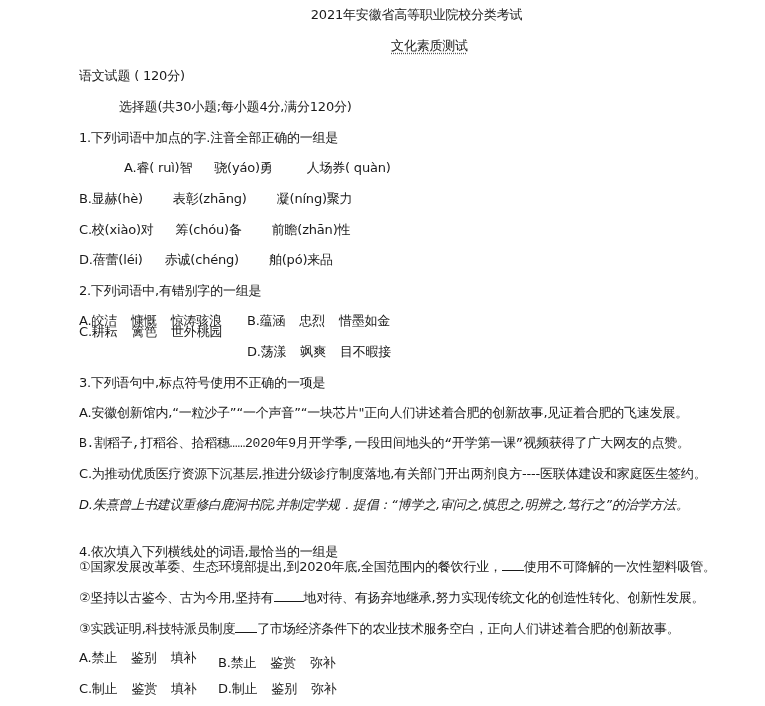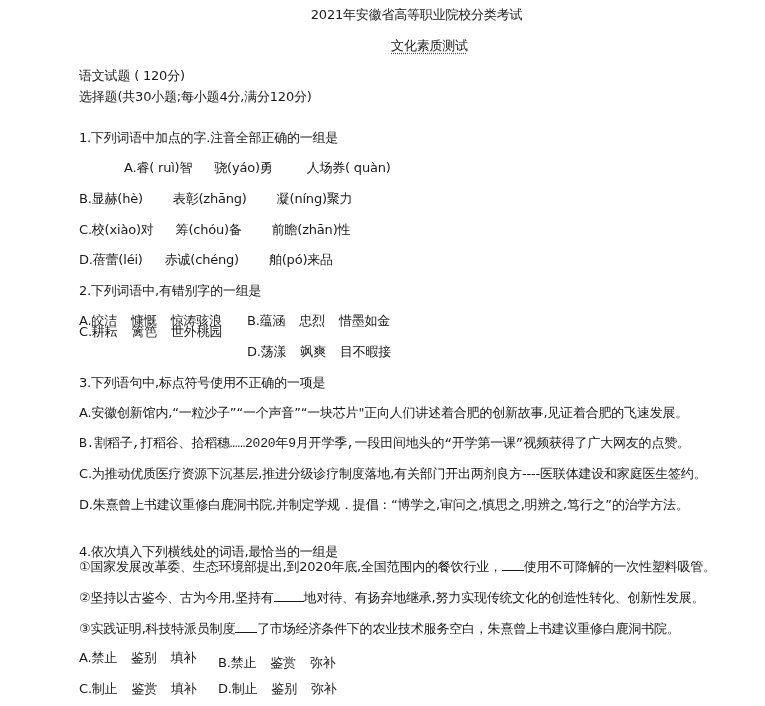--- a/index.html
+++ b/index.html
@@ -56,21 +56,21 @@
   </style>
 </head>
 <body>
 
 <div>
 
   <div class="line title" style="top:6px;">2021年安徽省高等职业院校分类考试</div>
   <div class="line subtitle" style="top:37px;"><span>文化素质测试</span></div>
 
   <div class="line" style="top:67px;">语文试题 ( 120分)</div>
-  <div class="line" style="top:88px;">选择题(共30小题;每小题4分,满分120分)</div>
+  <div class="line" style="top:98px;margin-left:40px;">选择题(共30小题;每小题4分,满分120分)</div>
 
   <div class="line" style="top:129px;">1.下列词语中加点的字.注音全部正确的一组是</div>
 
   <div class="line" style="top:159px;margin-left:45px;">
     <span>A.</span><span>睿( ruì)智</span><span class="gap-m"></span><span>骁(yáo)勇</span><span class="gap-l"></span><span style="display:inline-block;width:4px;"></span><span>人场券( quàn)</span>
   </div>
   <div class="line" style="top:190px;">
     <span>B.</span><span>显赫(hè)</span><span class="gap-l"></span><span>表彰(zhāng)</span><span class="gap-l"></span><span>凝(níng)聚力</span>
   </div>
   <div class="line" style="top:221px;">
@@ -99,34 +99,34 @@
 
   <div class="line" style="top:404px;">
     <span>A.</span><span>安徽创新馆内,“一粒沙子”“一个声音”“一块芯片"正向人们讲述着合肥的创新故事,见证着合肥的飞速发展。</span>
   </div>
   <div class="line" style="top:435px;font-family:Liberation Mono, monospace;">
     <span>B.</span><span>割稻子,打稻谷、拾稻穗……2020年9月开学季,一段田间地头的“开学第一课”视频获得了广大网友的点赞。</span>
   </div>
   <div class="line" style="top:465px;">
     <span>C.</span><span>为推动优质医疗资源下沉基层,推进分级诊疗制度落地,有关部门开出两剂良方----医联体建设和家庭医生签约。</span>
   </div>
-  <div class="line" style="top:496px;">
+  <div class="line" style="top:496px;font-style:italic;">
     <span>D.</span><span>朱熹曾上书建议重修白鹿洞书院,并制定学规．提倡：“博学之,审问之,慎思之,明辨之,笃行之”的治学方法。</span>
   </div>
 
   <div class="line" style="top:543px;">4.依次填入下列横线处的词语,最恰当的一组是</div>
 
   <div class="line" style="top:557px;">
     <span>①国家发展改革委、生态环境部提出,到2020年底,全国范围内的餐饮行业，</span><span class="blank w20"></span><span>使用不可降解的一次性塑料吸管。</span>
   </div>
   <div class="line" style="top:588px;">
     <span>②坚持以古鉴今、古为今用,坚持有</span><span class="blank w30"></span><span>地对待、有扬弃地继承,努力实现传统文化的创造性转化、创新性发展。</span>
   </div>
   <div class="line" style="top:619px;">
-    <span>③实践证明,科技特派员制度</span><span class="blank w20"></span><span>了市场经济条件下的农业技术服务空白，朱熹曾上书建议重修白鹿洞书院。</span>
+    <span>③实践证明,科技特派员制度</span><span class="blank w20"></span><span>了市场经济条件下的农业技术服务空白，正向人们讲述着合肥的创新故事。</span>
   </div>
 
   <div class="line" style="top:649px;">
     <span>A.</span><span>禁止</span><span class="gap-s"></span><span>鉴别</span><span class="gap-s"></span><span>填补</span>
   </div>
   <div class="line" style="top:654px;left:218px;">
     <span>B.</span><span>禁止</span><span class="gap-s"></span><span>鉴赏</span><span class="gap-s"></span><span>弥补</span>
   </div>
   <div class="line" style="top:680px;">
     <span>C.</span><span>制止</span><span class="gap-s"></span><span>鉴赏</span><span class="gap-s"></span><span>填补</span>

